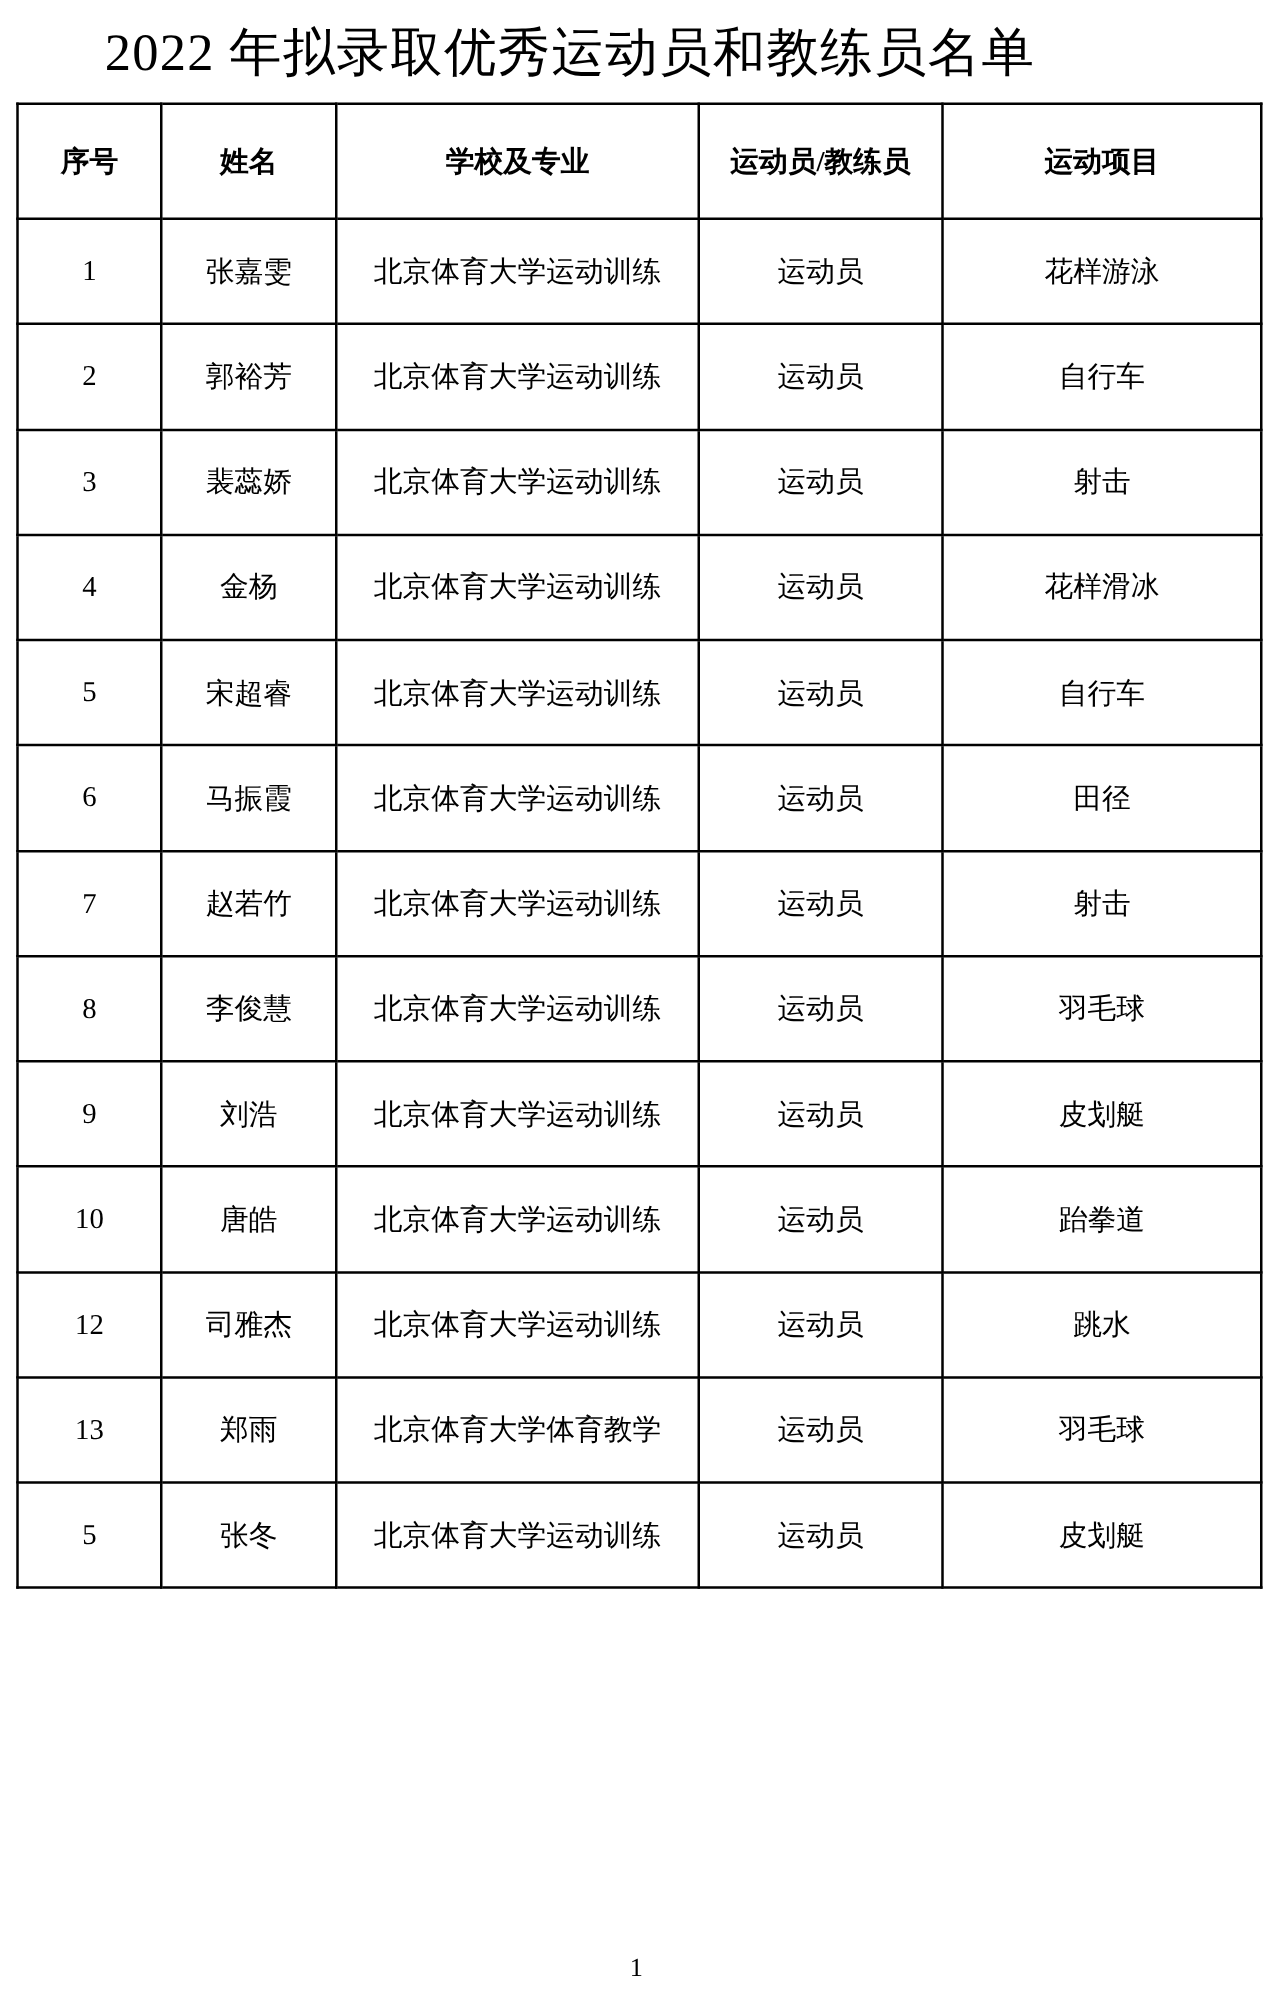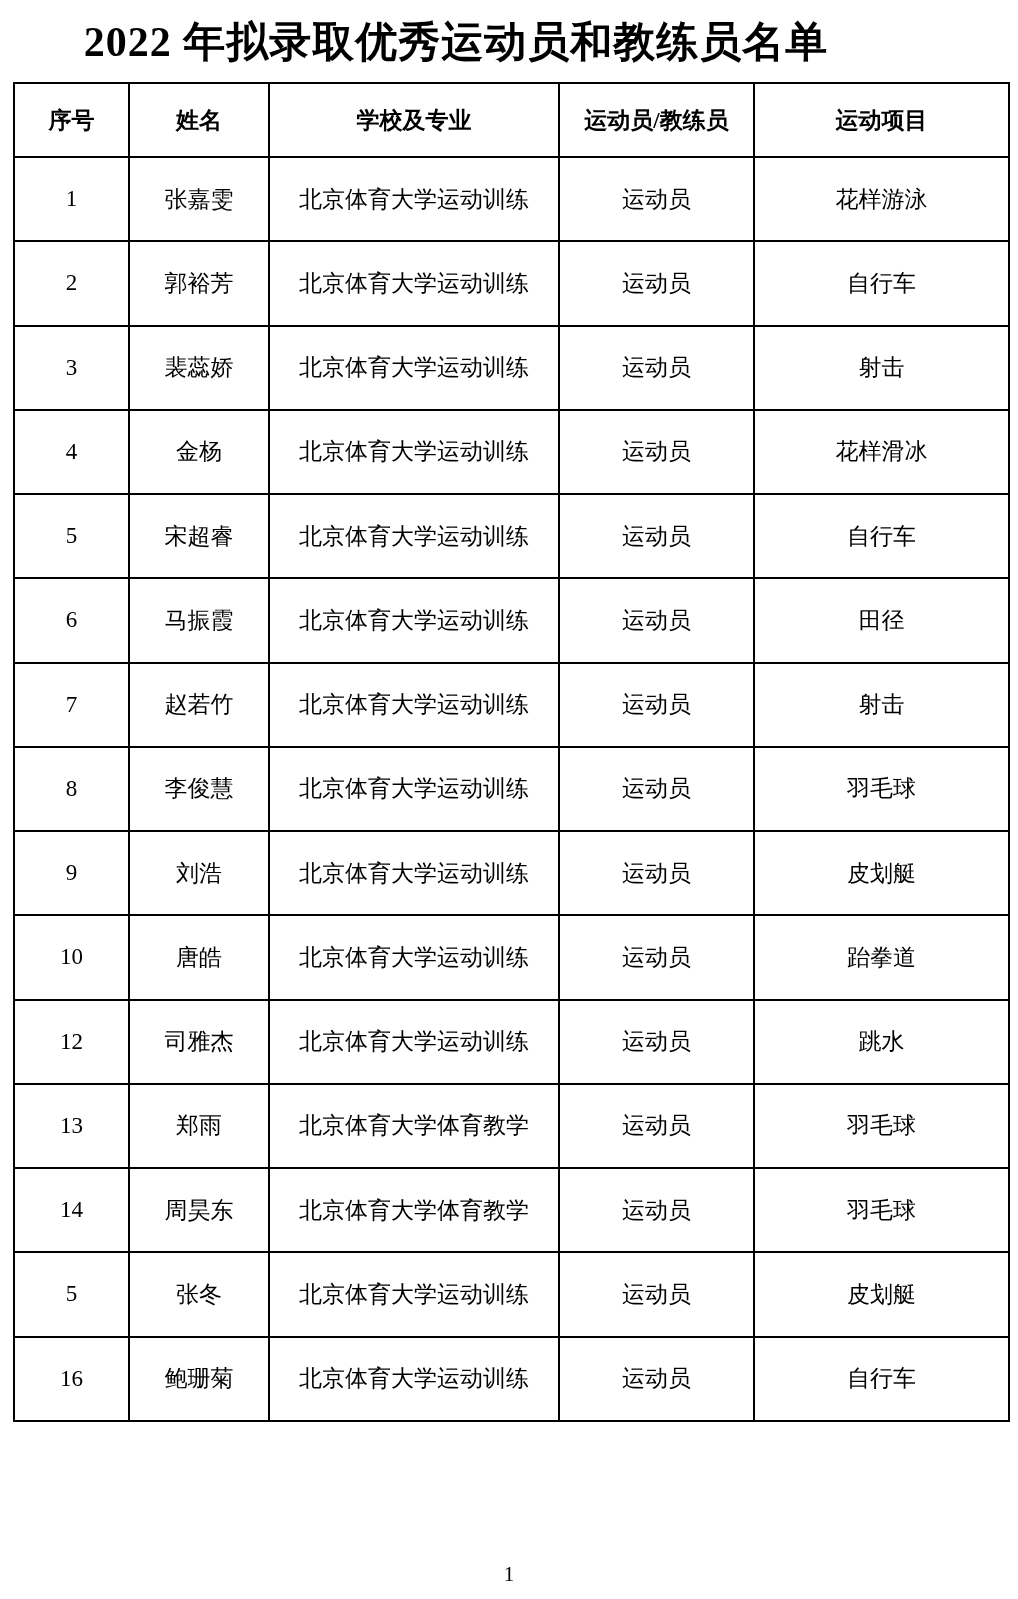--- a/index.html
+++ b/index.html
@@ -15,21 +15,21 @@
     position: relative;
     overflow: hidden;
   }
   .page-title {
     position: absolute;
     top: 14px;
     left: 0;
     width: 912px;
     text-align: center;
     font-size: 42px;
-    font-weight: 700;
+    font-weight: 400;
     letter-spacing: 1px;
     white-space: nowrap;
   }
   table.roster-table {
     position: absolute;
     top: 82px;
     left: 13px;
     width: 995px;
     border-collapse: collapse;
     table-layout: fixed;
@@ -38,21 +38,21 @@
   .roster-table td {
     border: 2px solid #000000;
     text-align: center;
     vertical-align: middle;
     font-size: 23px;
     padding: 0;
     overflow: hidden;
     white-space: nowrap;
   }
   .roster-table thead tr {
-    height: 74px;
+    height: 92px;
   }
   .roster-table thead th {
     font-weight: 700;
   }
   .roster-table tbody tr {
     height: 84.25px;
   }
   .roster-table tbody td {
     font-weight: 400;
   }
@@ -171,36 +171,22 @@
         <td>跳水</td>
       </tr>
       <tr>
         <td>13</td>
         <td>郑雨</td>
         <td>北京体育大学体育教学</td>
         <td>运动员</td>
         <td>羽毛球</td>
       </tr>
       <tr>
-        <td>14</td>
-        <td>周昊东</td>
-        <td>北京体育大学体育教学</td>
-        <td>运动员</td>
-        <td>羽毛球</td>
-      </tr>
-      <tr>
         <td>5</td>
         <td>张冬</td>
         <td>北京体育大学运动训练</td>
         <td>运动员</td>
         <td>皮划艇</td>
-      </tr>
-      <tr>
-        <td>16</td>
-        <td>鲍珊菊</td>
-        <td>北京体育大学运动训练</td>
-        <td>运动员</td>
-        <td>自行车</td>
       </tr>
     </tbody>
 </table>
 
 <div class="page-number">1</div>
 
 </body></html>

